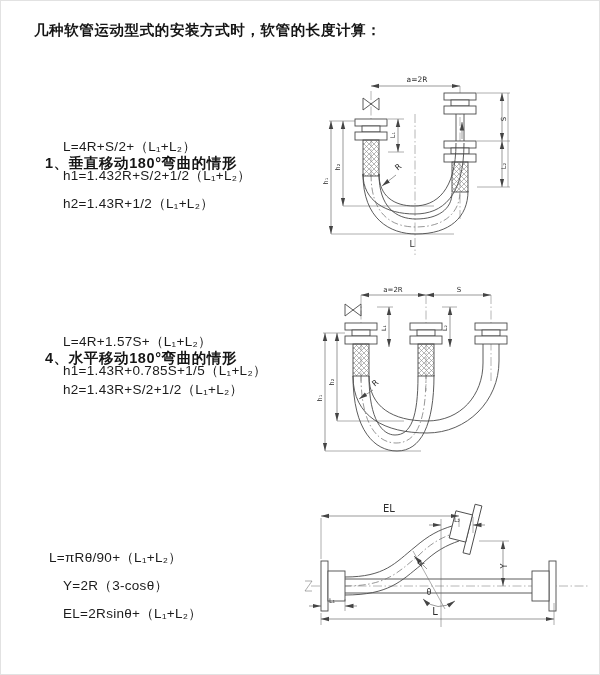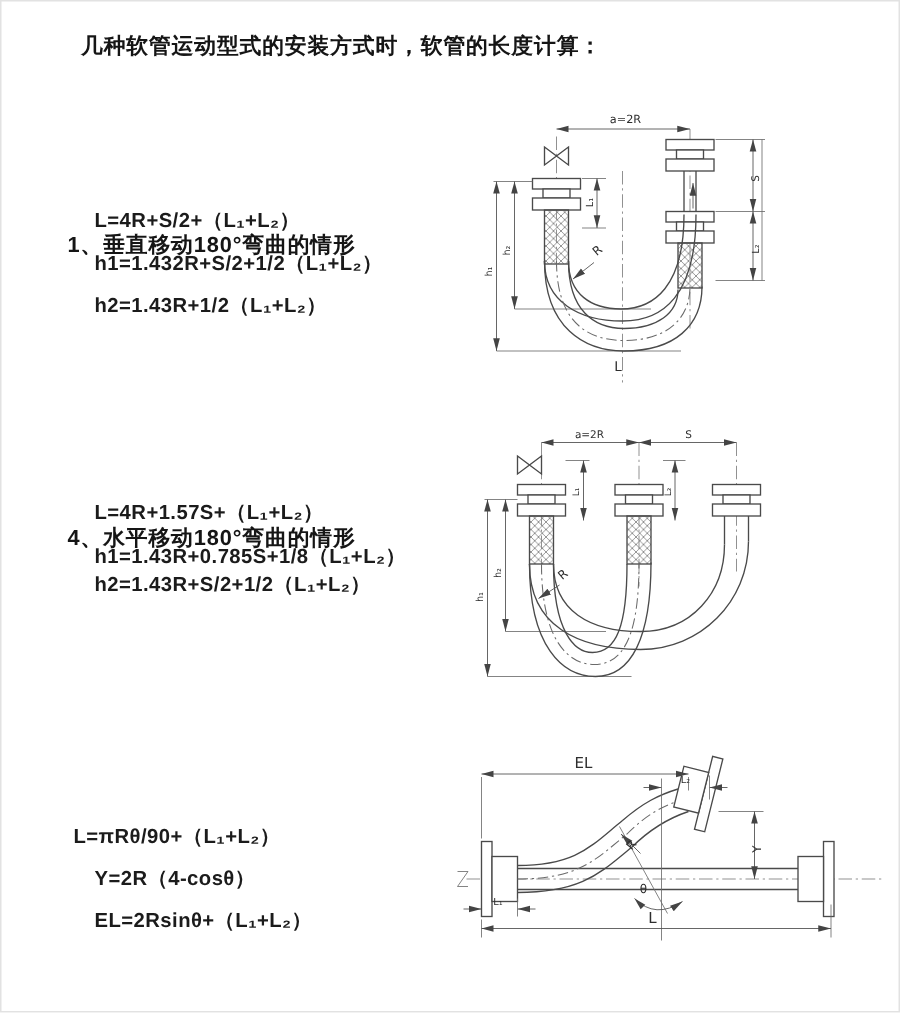--- a/index.html
+++ b/index.html
@@ -2,23 +2,23 @@
 <html><head>
 <meta charset="utf-8">
 <style>
   html,body{margin:0;padding:0;background:#f2f2f2;}
   .page{
     position:relative;width:600px;height:675px;margin:0 auto;
     background:#ffffff;border:1px solid #e2e2e2;box-sizing:border-box;
     font-family:"Liberation Sans","DejaVu Sans",sans-serif;color:#151515;
     overflow:hidden;
   }
-  .title{position:absolute;left:33px;top:20px;font-size:14.5px;font-weight:700;letter-spacing:.6px;margin-left:20px;}
+  .title{position:absolute;left:33px;top:20px;font-size:14.5px;font-weight:700;letter-spacing:.6px;}
   .sec-heading{position:absolute;font-size:14.5px;font-weight:700;letter-spacing:.6px;margin-top:45px;}
-  .formula{position:absolute;font-size:13.5px;font-weight:700;letter-spacing:.3px;color:#1b1b1b;}
+  .formula{position:absolute;font-size:13.5px;font-weight:400;letter-spacing:.3px;color:#1b1b1b;}
   .diagram{position:absolute;text-align:center;}
   
   svg .ln{stroke:#4a4a4a;stroke-width:.9;fill:none;}
   svg .fit{stroke:#4a4a4a;stroke-width:.9;fill:#fff;}
   svg .br{stroke:#4a4a4a;stroke-width:.9;fill:url(#braid);}
   svg .dim{stroke:#555;stroke-width:.6;fill:none;}
   svg .th{stroke:#6a6a6a;stroke-width:.55;fill:none;}
   svg .cl{stroke:#7a7a7a;stroke-width:.55;fill:none;stroke-dasharray:9 2.5 1.5 2.5;}
   svg .cla{stroke:#6a6a6a;stroke-width:.7;fill:none;stroke-dasharray:7 2.5 1.5 2.5;}
   svg text{fill:#2e2e2e;font-family:"DejaVu Sans","Liberation Sans",sans-serif;}
@@ -44,25 +44,25 @@
 
   <div class="title">几种软管运动型式的安装方式时，软管的长度计算：</div>
 
   <div class="sec-heading" style="left:44px;top:108px">1、垂直移动180°弯曲的情形</div>
   <div class="formula" style="left:62px;top:137px">L=4R+S/2+（L₁+L₂）</div>
   <div class="formula" style="left:62px;top:166px">h1=1.432R+S/2+1/2（L₁+L₂）</div>
   <div class="formula" style="left:62px;top:194px">h2=1.43R+1/2（L₁+L₂）</div>
 
   <div class="sec-heading" style="left:44px;top:303px">4、水平移动180°弯曲的情形</div>
   <div class="formula" style="left:62px;top:332px">L=4R+1.57S+（L₁+L₂）</div>
-  <div class="formula" style="left:62px;top:361px">h1=1.43R+0.785S+1/8（L₁+L₂）</div>
+  <div class="formula" style="left:62px;top:361px">h1=1.43R+0.785S+1/5（L₁+L₂）</div>
   <div class="formula" style="left:62px;top:380px">h2=1.43R+S/2+1/2（L₁+L₂）</div>
 
   <div class="formula" style="left:48px;top:548px">L=πRθ/90+（L₁+L₂）</div>
-  <div class="formula" style="left:62px;top:576px">Y=2R（4-cosθ）</div>
+  <div class="formula" style="left:62px;top:576px">Y=2R（3-cosθ）</div>
   <div class="formula" style="left:62px;top:604px">EL=2Rsinθ+（L₁+L₂）</div>
 
   <div class="diagram" style="left:313px;top:68px">
     <svg width="282" height="195" viewBox="0 0 282 195">
 
       <g>
         <line class="cl" x1="57" y1="22" x2="57" y2="108"></line>
         <line class="cl" x1="146" y1="17" x2="146" y2="150"></line>
         <line class="cl" x1="101" y1="45" x2="101" y2="186"></line>
       </g>

